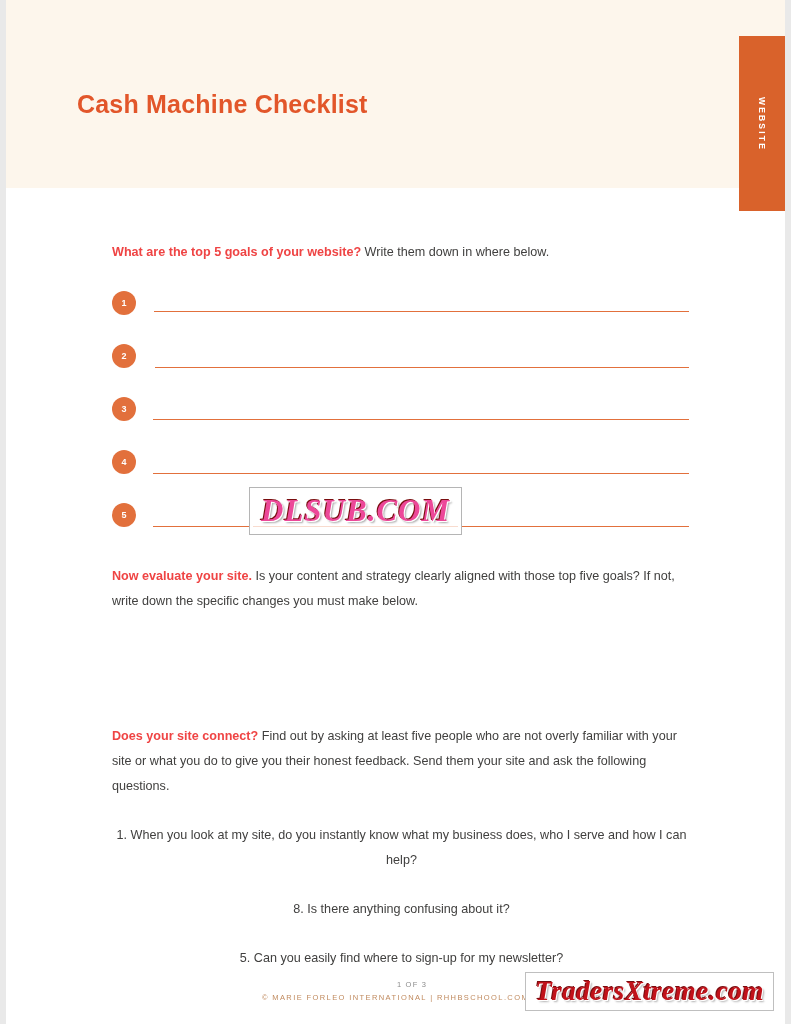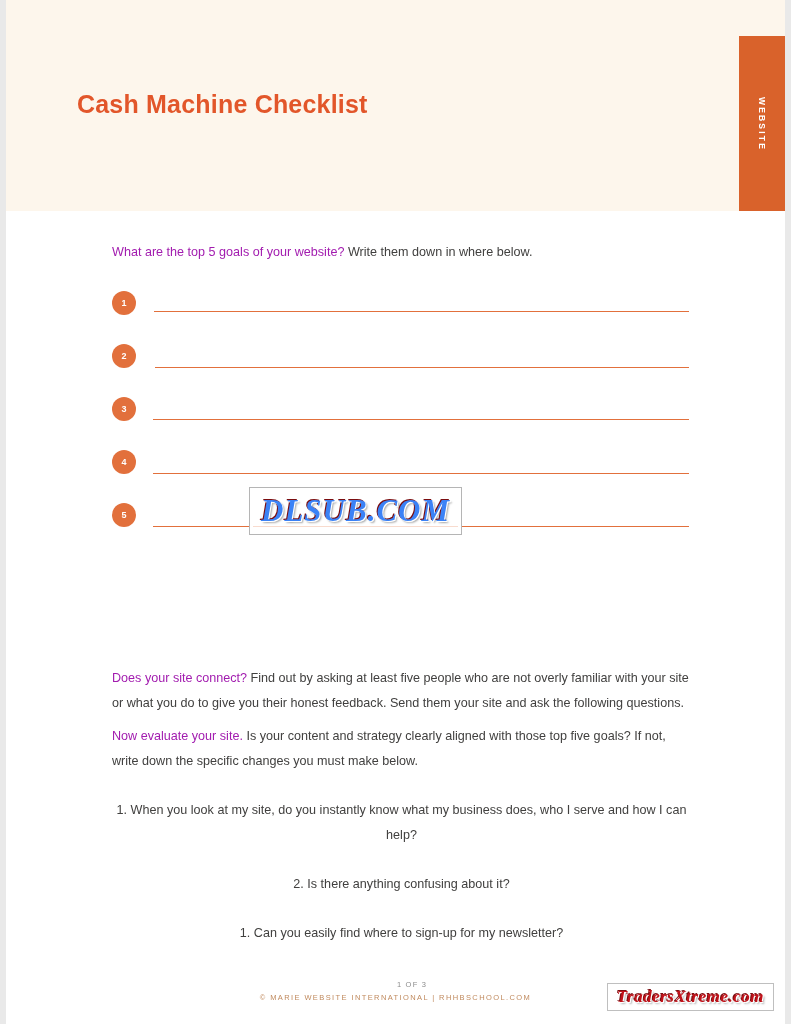--- a/index.html
+++ b/index.html
@@ -34,21 +34,21 @@
   }
   .gutter-left { left: 0; }
   .gutter-right { right: 0; }
 
   
   .header-band {
     position: absolute;
     left: 6px;
     right: 6px;
     top: 0;
-    height: 211px;
+    height: 188px;
     background: #fdf6ec;
   }
   .doc-title {
     position: absolute;
     left: 71px;
     top: 90px;
     font-size: 25px;
     font-weight: bold;
     color: #e2562a;
     letter-spacing: .2px;
@@ -98,21 +98,21 @@
     right: 100px;
     top: 240px;
   }
 
   .para {
     font-size: 12.6px;
     line-height: 25px;
     color: #41403f;
     margin: 0;
   }
-  .para b { color: #a21caf; font-weight: normal; }
+  .para b { color: #ef4444; font-weight: bold; }
 
   .q-lead { margin-bottom: 26px; }
 
   
   .lines { margin: 0; padding: 0; }
   .line-row {
     position: relative;
     height: 53px;
   }
   .bullet {
@@ -149,21 +149,21 @@
 
   
   .wm-dlsub {
     position: absolute;
     left: 250px;
     top: 488px;
     font-family: "Liberation Serif", serif;
     font-size: 31px;
     font-weight: bold;
     font-style: italic;
-    color: #3b82f6;
+    color: #ec4899;
     letter-spacing: 1px;
     padding: 2px 8px;
     border: 3px solid #ffffff;
     background: rgba(255,255,255,.75);
     text-shadow:
       1px 1px 0 #ffffff,
       -1px -1px 0 #7a0d10,
       2px 2px 2px rgba(0,0,0,.35);
     box-shadow: 0 0 0 1px #b5b5b5;
     z-index: 30;
@@ -189,21 +189,21 @@
     letter-spacing: 1.4px;
     color: #c08a5e;
   }
 
   
   .wm-traders {
     position: absolute;
     right: 18px;
     bottom: 14px;
     font-family: "Liberation Serif", serif;
-    font-size: 17px;
+    font-size: 27px;
     font-weight: bold;
     font-style: italic;
     color: #c1121a;
     letter-spacing: .5px;
     padding: 1px 7px;
     background: rgba(255,255,255,.82);
     border: 2px solid #ffffff;
     text-shadow:
       1px 1px 0 #ffffff,
       -1px -1px 0 #7a0d10,
@@ -251,36 +251,36 @@
       <div class="line-row">
         <span class="bullet">4</span>
         <span class="rule"></span>
       </div>
       <div class="line-row">
         <span class="bullet">5</span>
         <span class="rule"></span>
       </div>
     </div>
 
+    <p class="para para-evaluate">
+      <b>Now evaluate your site.</b><span> Is your content and strategy clearly aligned with those top five goals? If not, write down the specific changes you must make below.</span>
+    </p>
+
     <p class="para para-connect">
       <b>Does your site connect?</b><span> Find out by asking at least five people who are not overly familiar with your site or what you do to give you their honest feedback. Send them your site and ask the following questions.</span>
     </p>
 
-    <p class="para para-evaluate">
-      <b>Now evaluate your site.</b><span> Is your content and strategy clearly aligned with those top five goals? If not, write down the specific changes you must make below.</span>
-    </p>
-
     <p class="para q-item">1.  When you look at my site, do you instantly know what my business does, who I serve and how I can help?</p>
-    <p class="para q-item">2.  Is there anything confusing about it?</p>
-    <p class="para q-item">1.  Can you easily find where to sign-up for my newsletter?</p>
+    <p class="para q-item">8.  Is there anything confusing about it?</p>
+    <p class="para q-item">5.  Can you easily find where to sign-up for my newsletter?</p>
 
   </div>
 
   <div class="wm-dlsub">DLSUB.COM</div>
 
   <div class="footer">
     <div class="footer-page">1 OF 3</div>
-    <div class="footer-copy">© MARIE WEBSITE INTERNATIONAL | RHHBSCHOOL.COM</div>
+    <div class="footer-copy">© MARIE FORLEO INTERNATIONAL | RHHBSCHOOL.COM</div>
   </div>
 
   <div class="wm-traders">TradersXtreme.com</div>
 
 </div>
 
 </body></html>

